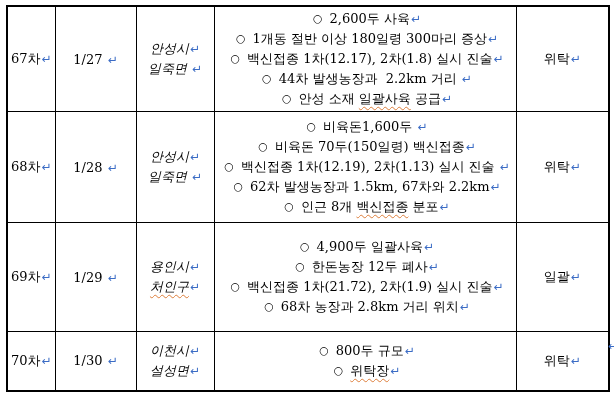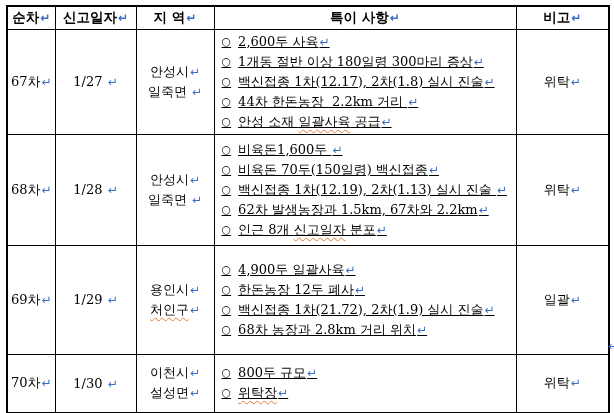--- a/index.html
+++ b/index.html
@@ -26,25 +26,25 @@
   tr.r4   { height: 59px; }
   th {
     font-weight: bold; font-size: 13.5px;
     text-align: center; vertical-align: middle;
     white-space: pre;
   }
   .c-seq, .c-date, .c-region, .c-remark {
     text-align: center; vertical-align: middle; font-size: 13px;
   }
   .c-items {
-    vertical-align: middle; text-align: left;
-    font-size: 13px; padding: 2px 3px 2px 7px; text-decoration: underline;
+    vertical-align: middle; text-align: center;
+    font-size: 13px; padding: 2px 3px 2px 7px;
   }
   .item  { line-height: 19px; white-space: pre; }
-  .rline { line-height: 19px; white-space: pre; }
+  .rline { line-height: 19px; white-space: pre; font-style: italic; }
   .bullet {
     font-size: 11px; margin-right: 7px;
     position: relative; top: -1px;
     font-family: "DejaVu Sans", sans-serif;
   }
   .txt { white-space: pre-wrap; }
   .pmark {
     color: var(--mark-color, #3b6cc5);
     font-family: "DejaVu Sans", sans-serif;
     font-size: 12px;
@@ -70,58 +70,51 @@
 <table class="doc-table">
   <colgroup>
     <col style="width:48px">
       <col style="width:81px">
       <col style="width:78px">
       <col style="width:302px">
       <col style="width:93px">
   </colgroup>
 
   <tbody>
-      <tr class="hdr">
-    <th><span class="txt">순차</span><span class="pmark">↵</span></th>
-    <th><span class="txt">신고일자</span><span class="pmark">↵</span></th>
-    <th><span class="txt">지 역</span><span class="pmark">↵</span></th>
-    <th><span class="txt">특이 사항</span><span class="pmark">↵</span></th>
-    <th><span class="txt">비고</span><span class="pmark">↵</span></th>
-  </tr>
 
   <tr class="r1">
     <td class="c-seq"><span class="txt">67차</span><span class="pmark">↵</span></td>
     <td class="c-date"><span class="txt">1/27 </span><span class="pmark">↵</span></td>
     <td class="c-region">
       <div class="rline"><span class="txt"><span class="txt">안성시</span></span><span class="pmark">↵</span></div>
       <div class="rline"><span class="txt"><span class="txt">일죽면 </span></span><span class="pmark">↵</span></div>
     </td>
     <td class="c-items">
       <div class="item"><span class="bullet">○</span><span class="txt"><span class="txt">2,600두 사육</span></span><span class="pmark">↵</span></div>
       <div class="item"><span class="bullet">○</span><span class="txt"><span class="txt">1개동 절반 이상 180일령 300마리 증상</span></span><span class="pmark">↵</span></div>
       <div class="item"><span class="bullet">○</span><span class="txt"><span class="txt">백신접종 1차(12.17), 2차(1.8) 실시 진술</span></span><span class="pmark">↵</span></div>
-      <div class="item"><span class="bullet">○</span><span class="txt"><span class="txt">44차 한돈농장  2.2km 거리 </span></span><span class="pmark">↵</span></div>
+      <div class="item"><span class="bullet">○</span><span class="txt"><span class="txt">44차 발생농장과  2.2km 거리 </span></span><span class="pmark">↵</span></div>
       <div class="item"><span class="bullet">○</span><span class="txt"><span class="txt">안성 소재 </span><span class="txt sq">일괄사육</span><span class="txt"> 공급</span></span><span class="pmark">↵</span></div>
     </td>
     <td class="c-remark"><span class="txt">위탁</span><span class="pmark">↵</span></td>
   </tr>
 
   <tr class="r2">
     <td class="c-seq"><span class="txt">68차</span><span class="pmark">↵</span></td>
     <td class="c-date"><span class="txt">1/28 </span><span class="pmark">↵</span></td>
     <td class="c-region">
       <div class="rline"><span class="txt"><span class="txt">안성시</span></span><span class="pmark">↵</span></div>
       <div class="rline"><span class="txt"><span class="txt">일죽면 </span></span><span class="pmark">↵</span></div>
     </td>
     <td class="c-items">
       <div class="item"><span class="bullet">○</span><span class="txt"><span class="txt">비육돈1,600두 </span></span><span class="pmark">↵</span></div>
       <div class="item"><span class="bullet">○</span><span class="txt"><span class="txt">비육돈 70두(150일령) 백신접종</span></span><span class="pmark">↵</span></div>
       <div class="item"><span class="bullet">○</span><span class="txt"><span class="txt">백신접종 1차(12.19), 2차(1.13) 실시 진술 </span></span><span class="pmark">↵</span></div>
       <div class="item"><span class="bullet">○</span><span class="txt"><span class="txt">62차 발생농장과 1.5km, 67차와 2.2km</span></span><span class="pmark">↵</span></div>
-      <div class="item"><span class="bullet">○</span><span class="txt"><span class="txt">인근 8개 </span><span class="txt sq">신고일자</span><span class="txt"> 분포</span></span><span class="pmark">↵</span></div>
+      <div class="item"><span class="bullet">○</span><span class="txt"><span class="txt">인근 8개 </span><span class="txt sq">백신접종</span><span class="txt"> 분포</span></span><span class="pmark">↵</span></div>
     </td>
     <td class="c-remark"><span class="txt">위탁</span><span class="pmark">↵</span></td>
   </tr>
 
   <tr class="r3">
     <td class="c-seq"><span class="txt">69차</span><span class="pmark">↵</span></td>
     <td class="c-date"><span class="txt">1/29 </span><span class="pmark">↵</span></td>
     <td class="c-region">
       <div class="rline"><span class="txt"><span class="txt">용인시</span></span><span class="pmark">↵</span></div>
       <div class="rline"><span class="txt"><span class="txt sq">처인구</span></span><span class="pmark">↵</span></div>

